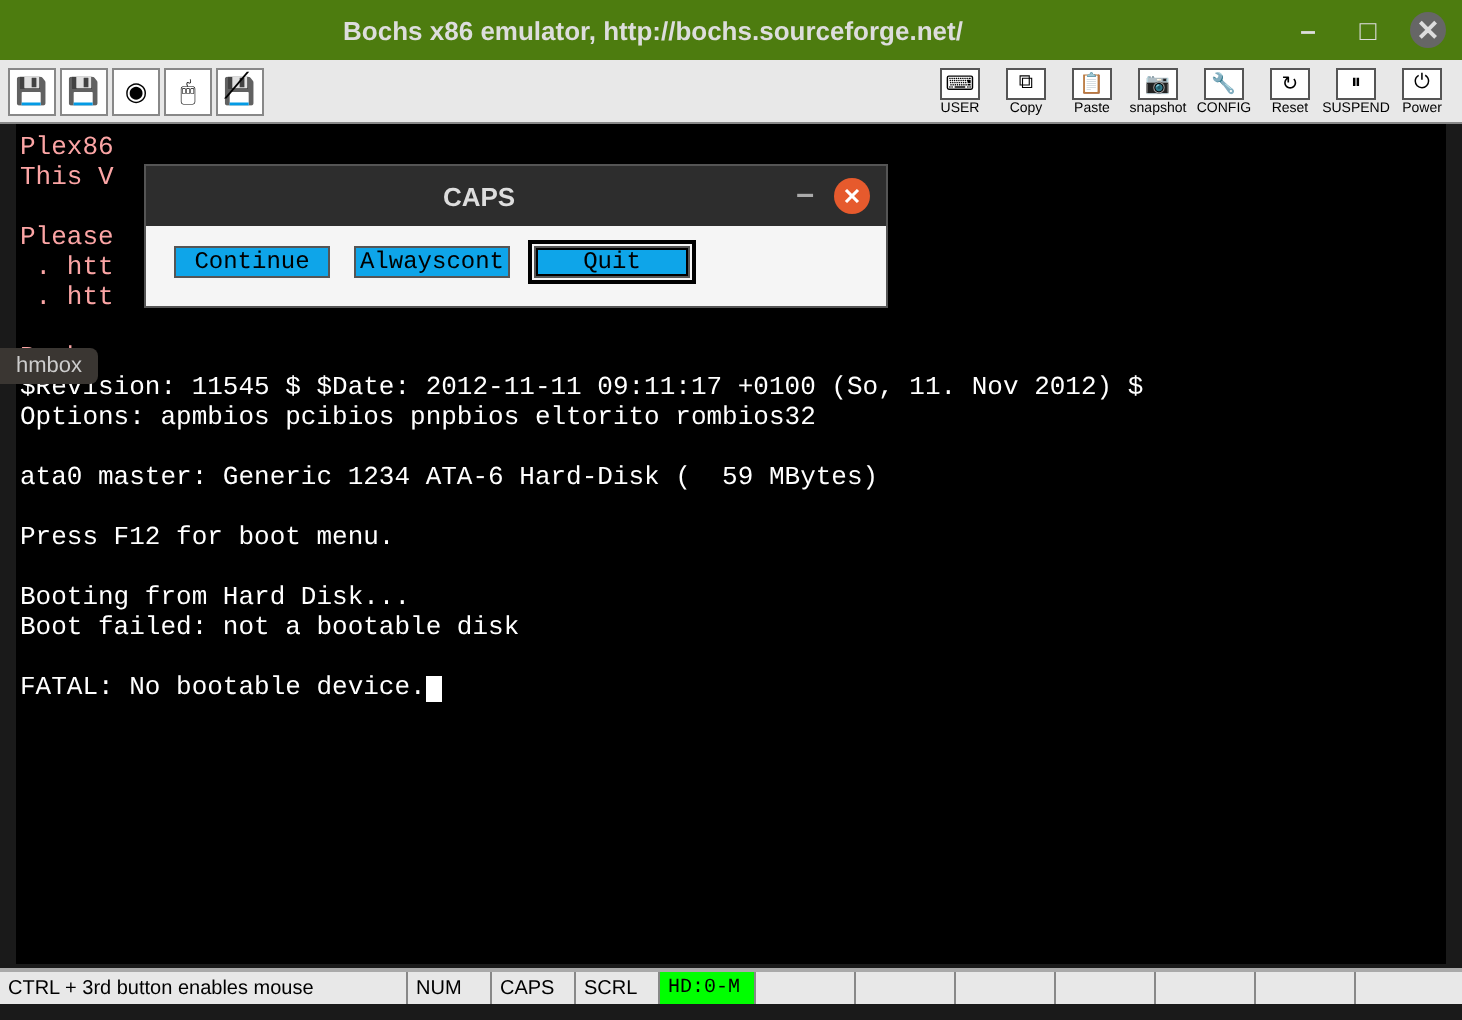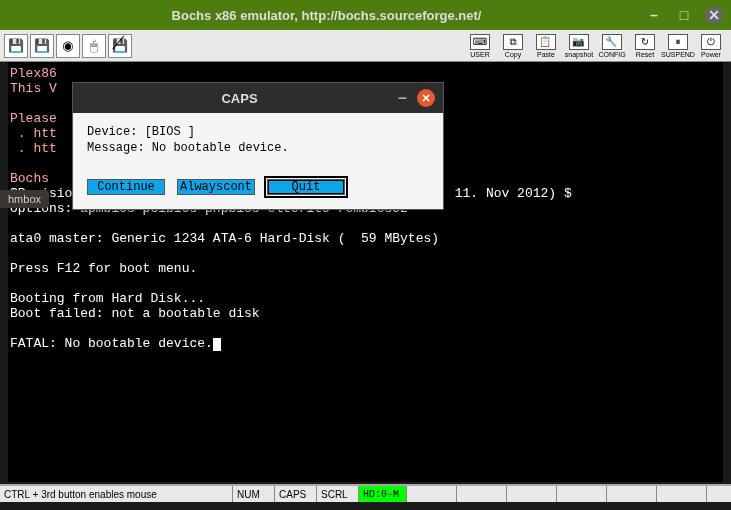--- a/index.html
+++ b/index.html
@@ -19,39 +19,39 @@
 .tool-icon { width: 24px; height: 24px; border: 1px solid #888; background: #fff; display: flex; align-items: center; justify-content: center; font-size: 13px; }
 .toolbar-right { margin-left: auto; display: flex; gap: 1px; align-items: flex-end; }
 .tool-btn { width: 32px; height: 28px; display: flex; flex-direction: column; align-items: center; justify-content: center; font-size: 7px; color: #000; }
 .tool-btn .ti { width: 20px; height: 16px; border: 1px solid #555; background: #fff; display: flex; align-items: center; justify-content: center; font-size: 10px; margin-bottom: 1px; }
 .tool-btn .lbl { line-height: 1; }
 
 
 .console { position: absolute; top: 62px; left: 8px; right: 8px; bottom: 28px; background: #000; color: #fff; font-family: 'Courier New', monospace; font-size: 13px; line-height: 15px; padding: 4px 2px; white-space: pre; overflow: hidden; }
 .console .blue { color: #fca5a5; }
 .console .cursor { background: #fff; display:inline-block; width:8px; height:13px; vertical-align: text-bottom; }
-.console-tab { position: absolute; top: 190px; left: 0; background: #3a3632; color: #ccc; font-size: 11px; padding: 3px 8px; border-radius: 0 4px 4px 0; }
+.console-tab { position: absolute; top: 174px; left: 0; background: #3a3632; color: #ccc; font-size: 11px; padding: 3px 8px; border-radius: 0 4px 4px 0; }
 
 
 .dialog { position: absolute; top: 82px; left: 72px; width: 372px; background: #f5f5f5; border: 1px solid #555; box-shadow: 2px 2px 8px rgba(0,0,0,.4); }
 .dlg-titlebar { height: 30px; background: #2d2d2d; color: #ddd; display: flex; align-items: center; padding: 0 8px; font-size: 13px; font-weight: bold; }
 .dlg-titlebar .dt { flex: 1; text-align: center; }
 .dlg-wc { display: flex; gap: 10px; align-items: center; }
 .dlg-close { width: 18px; height: 18px; border-radius: 50%; background: #e65a2d; color: #fff; display: flex; align-items: center; justify-content: center; font-size: 11px; font-weight: bold; }
 .dlg-min { color: #aaa; font-size: 16px; }
 .dlg-body { padding: 12px 14px; font-family: 'Courier New', monospace; font-size: 12px; color: #000; }
 .dlg-body .row { margin-bottom: 2px; }
 .dlg-buttons { display: flex; gap: 12px; padding: 10px 14px 14px; }
 .dlg-btn { border: 1px solid #555; background: #0ea5e9; padding: 0 0; font-family: 'Courier New', monospace; font-size: 12px; width: 78px; text-align: center; cursor: pointer; }
 .dlg-btn.focus { outline: 2px solid #000; outline-offset: 1px; box-shadow: inset 0 0 0 1px #000; }
 
 
 .statusbar { position: absolute; bottom: 8px; left: 0; right: 0; height: 18px; background: #e8e8e8; border-top: 2px solid #aaa; display: flex; font-size: 10px; color: #000; }
 .sb-cell { border-right: 1px solid #888; padding: 2px 4px; display: flex; align-items: center; white-space: nowrap; }
-.sb-cell.wide { width: 233px; }
+.sb-cell.wide { width: 204px; }
 .sb-cell.ind { width: 42px; }
 .sb-cell.hd { background: #0f0; font-family: 'Courier New', monospace; width: 48px; }
 .sb-cell.empty { flex: 0 0 50px; }
 </style>
 </head>
 <body>
 
 <div class="titlebar">
   <div class="title">Bochs x86 emulator, http://bochs.sourceforge.net/</div>
   <div class="wc">
@@ -128,24 +128,20 @@
 <div class="console-tab">hmbox</div>
 
 <div class="dialog">
   <div class="dlg-titlebar">
     <div class="dt">CAPS</div>
     <div class="dlg-wc">
       <div class="dlg-min">–</div>
       <div class="dlg-close">✕</div>
     </div>
   </div>
-  <div class="dlg-body">
-    <div class="row"><span>Device:</span> <span>[BIOS ]</span></div>
-    <div class="row"><span>Message:</span> <span>No bootable device.</span></div>
-  </div>
   <div class="dlg-buttons">
     <div class="dlg-btn">Continue</div>
     <div class="dlg-btn">Alwayscont</div>
     <div class="dlg-btn focus">Quit</div>
   </div>
 </div>
 
 <div class="statusbar">
   <div class="sb-cell wide">CTRL + 3rd button enables mouse</div>
   <div class="sb-cell ind">NUM</div>

